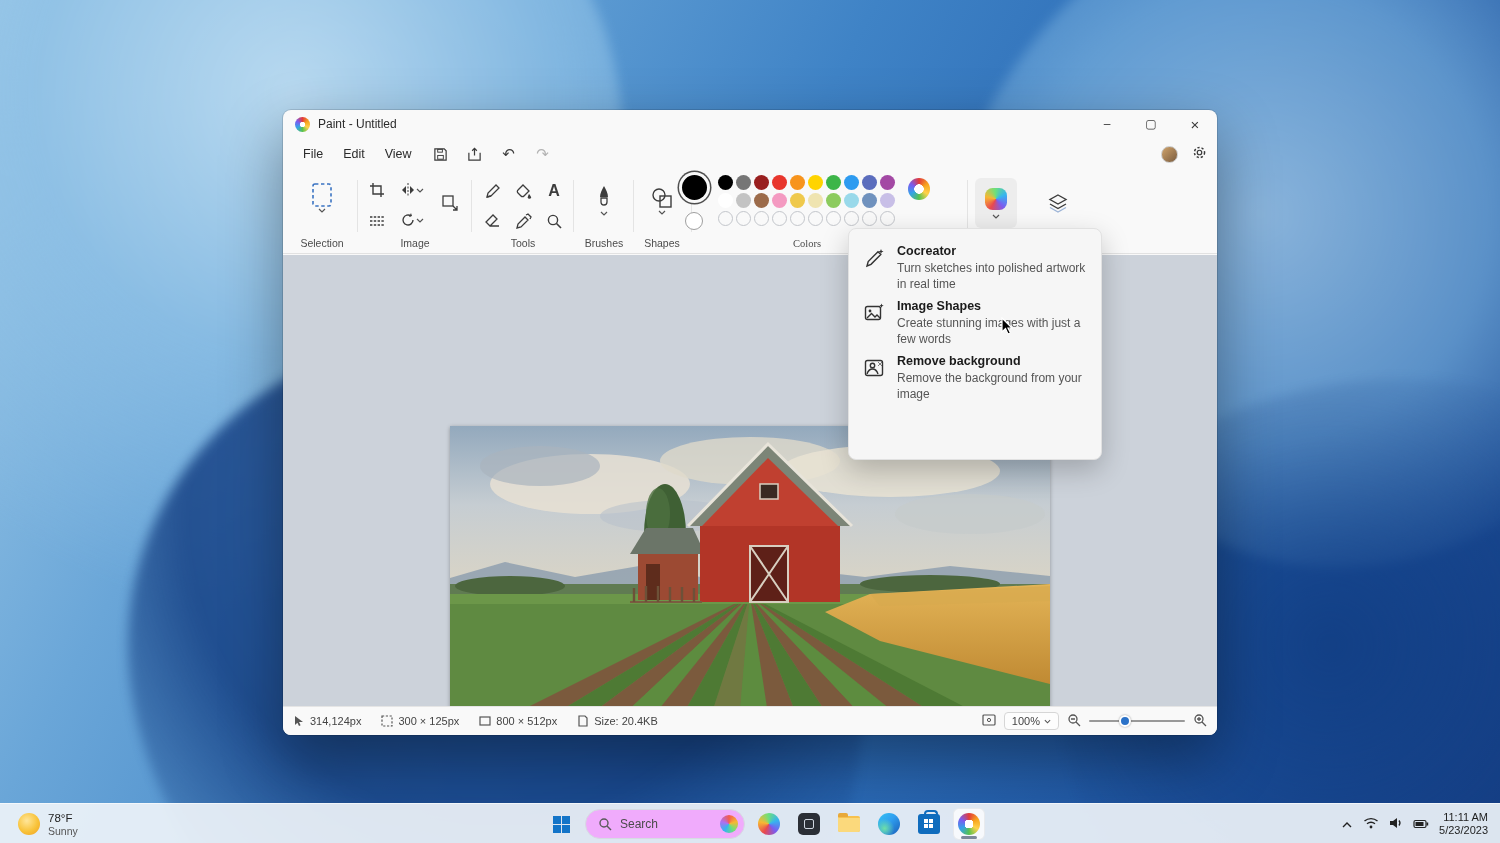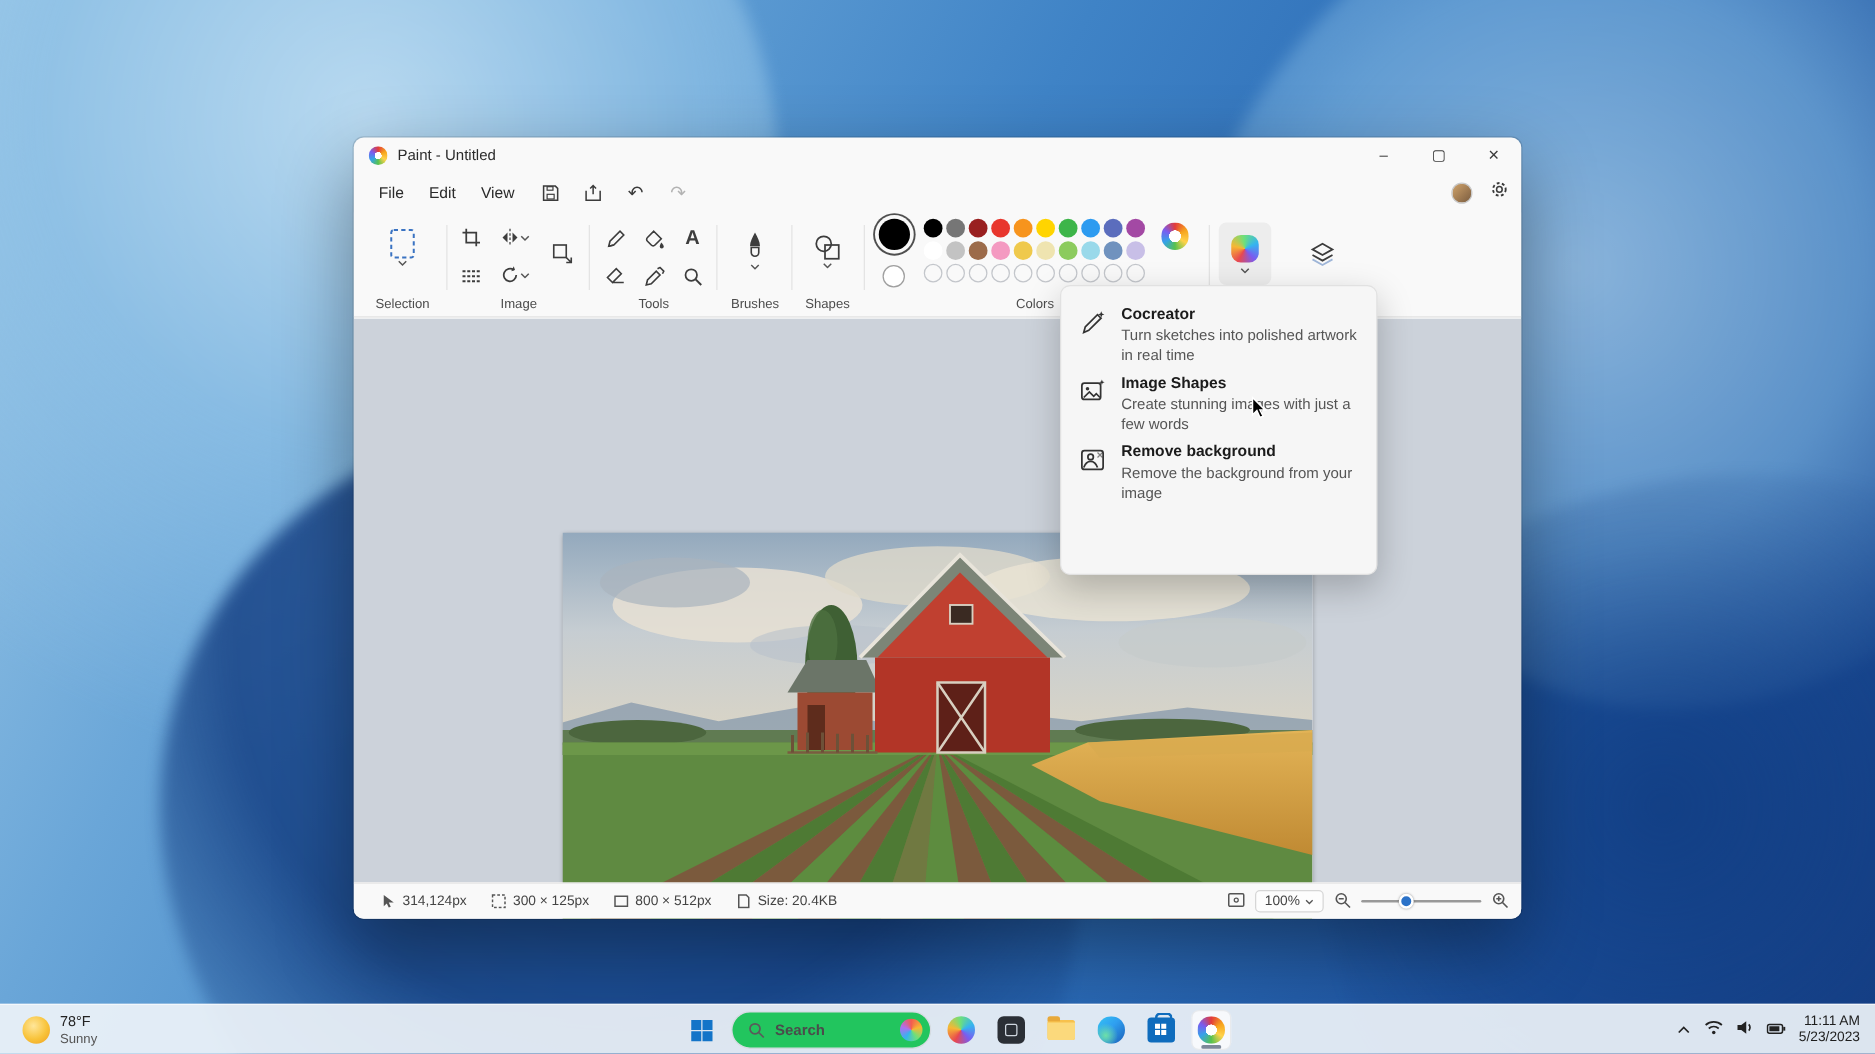--- a/index.html
+++ b/index.html
@@ -63,42 +63,42 @@
 
   
   .dropdown { position:absolute; left:565px; top:118px; width:254px; height:232px; background:#f6f6f6;
     border:1px solid #e1e1e1; border-radius:8px; box-shadow:0 10px 28px rgba(0,0,0,.22); z-index:40; padding:6px 0; }
   .dd-item { position:relative; height:55px; padding:8px 14px 8px 48px; cursor:default; }
   .dd-ico { position:absolute; left:14px; top:12px; width:24px; height:24px; color:#3a3a3a; }
   .dd-title { font-size:12.5px; font-weight:700; color:#1b1b1b; line-height:17px; }
   .dd-desc { font-size:12px; color:#555; line-height:16px; }
 
   .statusbar { position:absolute; left:0; bottom:0; right:0; height:29px; background:#f9f9f9; border-top:1px solid #e5e5e5;
-    display:flex; align-items:center; font-size:11px; color:#444;padding-left:12px; }
+    display:flex; align-items:center; font-size:11px; color:#444; }
   .st-item { display:flex; align-items:center; gap:5px; padding:0 10px; height:100%; }
   .st-right { margin-left:auto; display:flex; align-items:center; gap:8px; padding-right:10px; }
   .zoom-select { display:flex; align-items:center; gap:4px; border:1px solid #d6d6d6; border-radius:4px; padding:2px 7px; background:#fdfdfd; }
   .zoom-track { position:relative; width:96px; height:2px; background:#999; border-radius:2px; }
   .zoom-thumb { position:absolute; left:30px; top:-5px; width:12px; height:12px; border-radius:50%; background:#2b72c8; border:2px solid #fff; box-shadow:0 0 2px rgba(0,0,0,.4); }
 
   
   .mouse { position:absolute; left:1001px; top:210px; z-index:60; }
 
   
   .taskbar { position:absolute; left:0; bottom:0; width:1500px; height:40px; background:rgba(238,243,248,.92);
     border-top:1px solid rgba(255,255,255,.6); z-index:80; }
   .weather { position:absolute; left:8px; top:0; height:40px; display:flex; align-items:center; gap:8px; padding:0 10px; border-radius:6px; }
   .sun { width:22px; height:22px; border-radius:50%; background:radial-gradient(circle at 40% 35%, #ffe69a 0%, #f8c33a 55%, #ef9d1e 100%); }
   .wtemp { font-size:11.5px; color:#222; line-height:13px; }
   .wcond { font-size:10.5px; color:#555; line-height:12px; }
   .tb-center { position:absolute; left:50%; top:0; transform:translateX(-205px); height:40px; display:flex; align-items:center; gap:8px; }
   .tb-ico { width:32px; height:32px; border-radius:6px; display:flex; align-items:center; justify-content:center; position:relative; }
   .start-grid { width:17px; height:17px; display:grid; grid-template-columns:8px 8px; grid-template-rows:8px 8px; gap:1px; }
   .start-grid span { background:#1374c8; }
-  .searchpill { width:160px; height:30px; border-radius:15px; background:#22c55e; border:1px solid #d6dbe2; display:flex; align-items:center; gap:8px; padding:0 6px 0 12px;font-weight:bold; }
+  .searchpill { width:160px; height:30px; border-radius:15px; background:#f0abfc; border:1px solid #d6dbe2; display:flex; align-items:center; gap:8px; padding:0 6px 0 12px; }
   .search-txt { font-size:12px; color:#4b4b4b; flex:1; }
   .bingdot { width:18px; height:18px; border-radius:50%; background:conic-gradient(#f35b4f,#f7b733,#6ee07a,#35b4f0,#b06ef0,#f35b4f); }
   .folder { width:22px; height:16px; background:#f7c14d; border-radius:2px; position:relative; }
   .folder:before { content:""; position:absolute; left:0; top:-3px; width:10px; height:4px; background:#e8a93a; border-radius:2px 2px 0 0; }
   .folder:after { content:""; position:absolute; left:0; top:2px; right:0; bottom:0; background:#fbd97c; border-radius:0 0 2px 2px; }
   .edge { width:22px; height:22px; border-radius:50%; background:radial-gradient(circle at 30% 70%, #6de0a8 0%, transparent 45%), linear-gradient(135deg,#35c3f3 0%, #2f9ff0 45%, #1b5fb8 100%); }
   .store { width:22px; height:20px; background:#0f6cbd; border-radius:3px; position:relative; display:flex; align-items:center; justify-content:center; }
   .store:before { content:""; position:absolute; top:-4px; left:6px; width:10px; height:5px; border:2px solid #0f6cbd; border-bottom:none; border-radius:4px 4px 0 0; }
   .store .flag { width:10px; height:10px; display:grid; grid-template-columns:4px 4px; grid-template-rows:4px 4px; gap:1px; }
   .store .flag span { background:#fff; }
@@ -272,21 +272,21 @@
               <rect x="10" y="10" width="11" height="11" fill="none" stroke="#3d3d3d" stroke-width="1.4"></rect>
             </svg>
           <svg class="chev" width="8" height="5" viewBox="0 0 8 5">
               <path d="M1 1l3 3 3-3" fill="none" stroke="#555" stroke-width="1.2"></path>
             </svg>
         </div>
         <div class="tlabel">Shapes</div>
       </div>
       <div class="tsep" style="left:408px;"></div>
 
-      <div class="tgroup" style="left:414px; width:262px;">
+      <div class="tgroup" style="left:393px; width:262px;font-family:Liberation Serif, serif;">
         <div class="primary-c" style="background: rgb(0, 0, 0);"></div>
         <div class="secondary-c" style="background: rgb(255, 255, 255);"></div>
         <div class="swrow" style="top:5px;">
             <span class="swatch" style="background: rgb(0, 0, 0);"></span>
             <span class="swatch" style="background: rgb(118, 118, 118);"></span>
             <span class="swatch" style="background: rgb(153, 31, 31);"></span>
             <span class="swatch" style="background: rgb(232, 54, 45);"></span>
             <span class="swatch" style="background: rgb(247, 148, 29);"></span>
             <span class="swatch" style="background: rgb(255, 212, 0);"></span>
             <span class="swatch" style="background: rgb(61, 181, 73);"></span>

